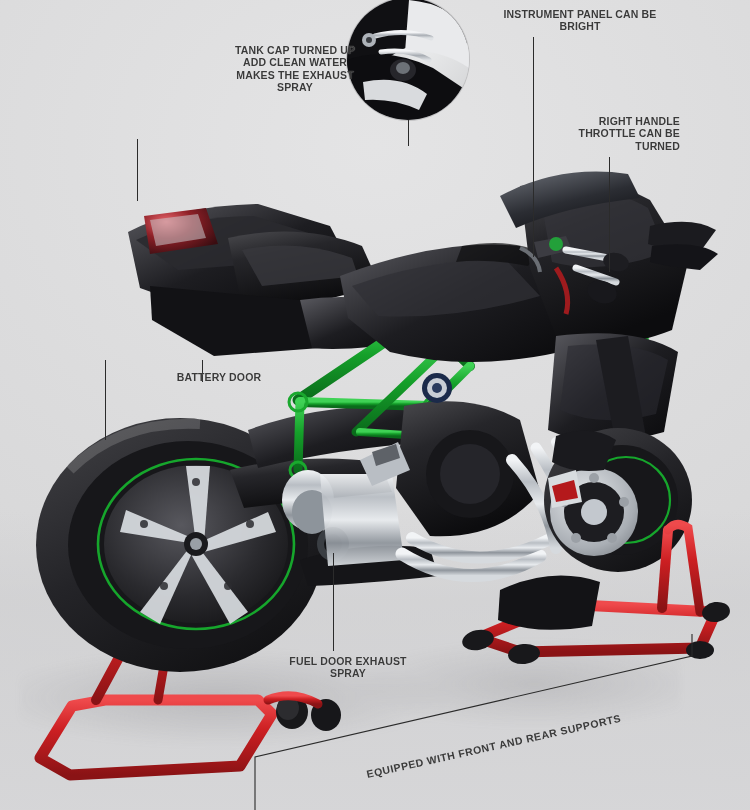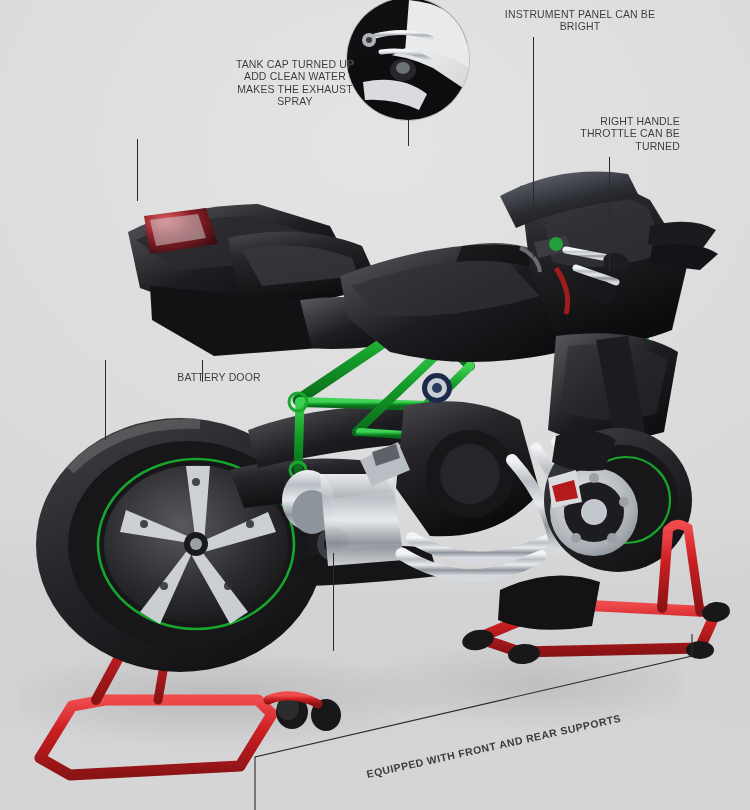--- a/index.html
+++ b/index.html
@@ -25,21 +25,21 @@
     position:absolute;left:20px;top:628px;width:660px;height:140px;
     background:radial-gradient(ellipse 50% 50% at 30% 50%, rgba(120,120,124,.28), rgba(120,120,124,0) 70%),
                radial-gradient(ellipse 40% 45% at 78% 40%, rgba(120,120,124,.22), rgba(120,120,124,0) 70%);
     filter:blur(3px);
   }
 
   
   .label{
     position:absolute;
     color:#3a3a3a;
-    font-weight:normal;
+    font-weight:bold;
     font-size:10.5px;
     line-height:12.4px;
     letter-spacing:.15px;
     text-align:center;
     white-space:pre-line;
     text-shadow:0 0 1px rgba(255,255,255,.6);
   }
   .lead{
     position:absolute;
     background:#2b2b2b;
@@ -344,31 +344,33 @@
   <div class="lead" style="left:533px;top:37px;height:220px;"></div>
   <div class="lead" style="left:609px;top:157px;height:115px;"></div>
   <div class="lead" style="left:105px;top:360px;height:80px;"></div>
   <div class="lead" style="left:202px;top:360px;height:22px;"></div>
   <div class="lead" style="left:333px;top:553px;height:98px;"></div>
 
   <svg class="art" viewBox="0 0 750 810" xmlns="http://www.w3.org/2000/svg" style="pointer-events:none;">
     <path d="M255 810 L255 757 L692 656 L692 634" fill="none" stroke="#2b2b2b" stroke-width="1.1"></path>
   </svg>
 
-  <div class="label" style="left:225px;top:58px;width:140px;">TANK CAP TURNED UP
+  <div class="label" style="left:225px;top:44px;width:140px;">TANK CAP TURNED UP
 ADD CLEAN WATER
 MAKES THE EXHAUST SPRAY</div>
 
   <div class="label" style="left:480px;top:8px;width:200px;">INSTRUMENT PANEL CAN BE
 BRIGHT</div>
 
 
   <div class="label" style="left:560px;top:115px;width:120px;text-align:right;">RIGHT HANDLE
 THROTTLE CAN BE
 TURNED</div>
 
 
   <div class="label" style="left:164px;top:371px;width:110px;">BATTERY DOOR</div>
 
+  <div class="label" style="left:283px;top:655px;width:130px;">FUEL DOOR EXHAUST
+SPRAY</div>
 
   <div class="rot-label" style="left:368px;top:768px;transform:rotate(-12.5deg);">EQUIPPED WITH FRONT AND REAR SUPPORTS</div>
 
 </div>
 
 </body></html>

